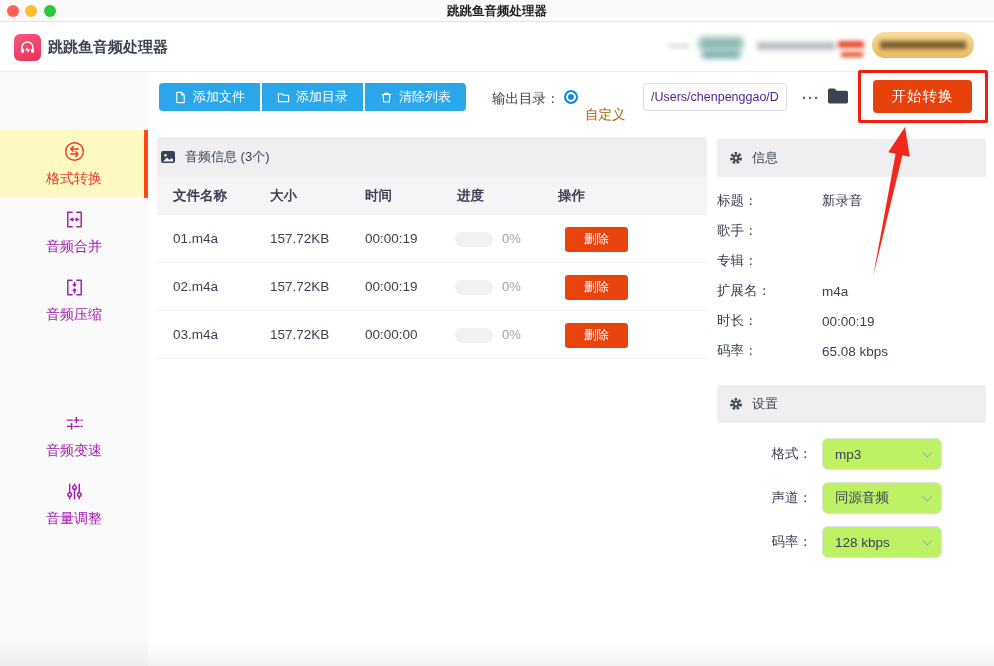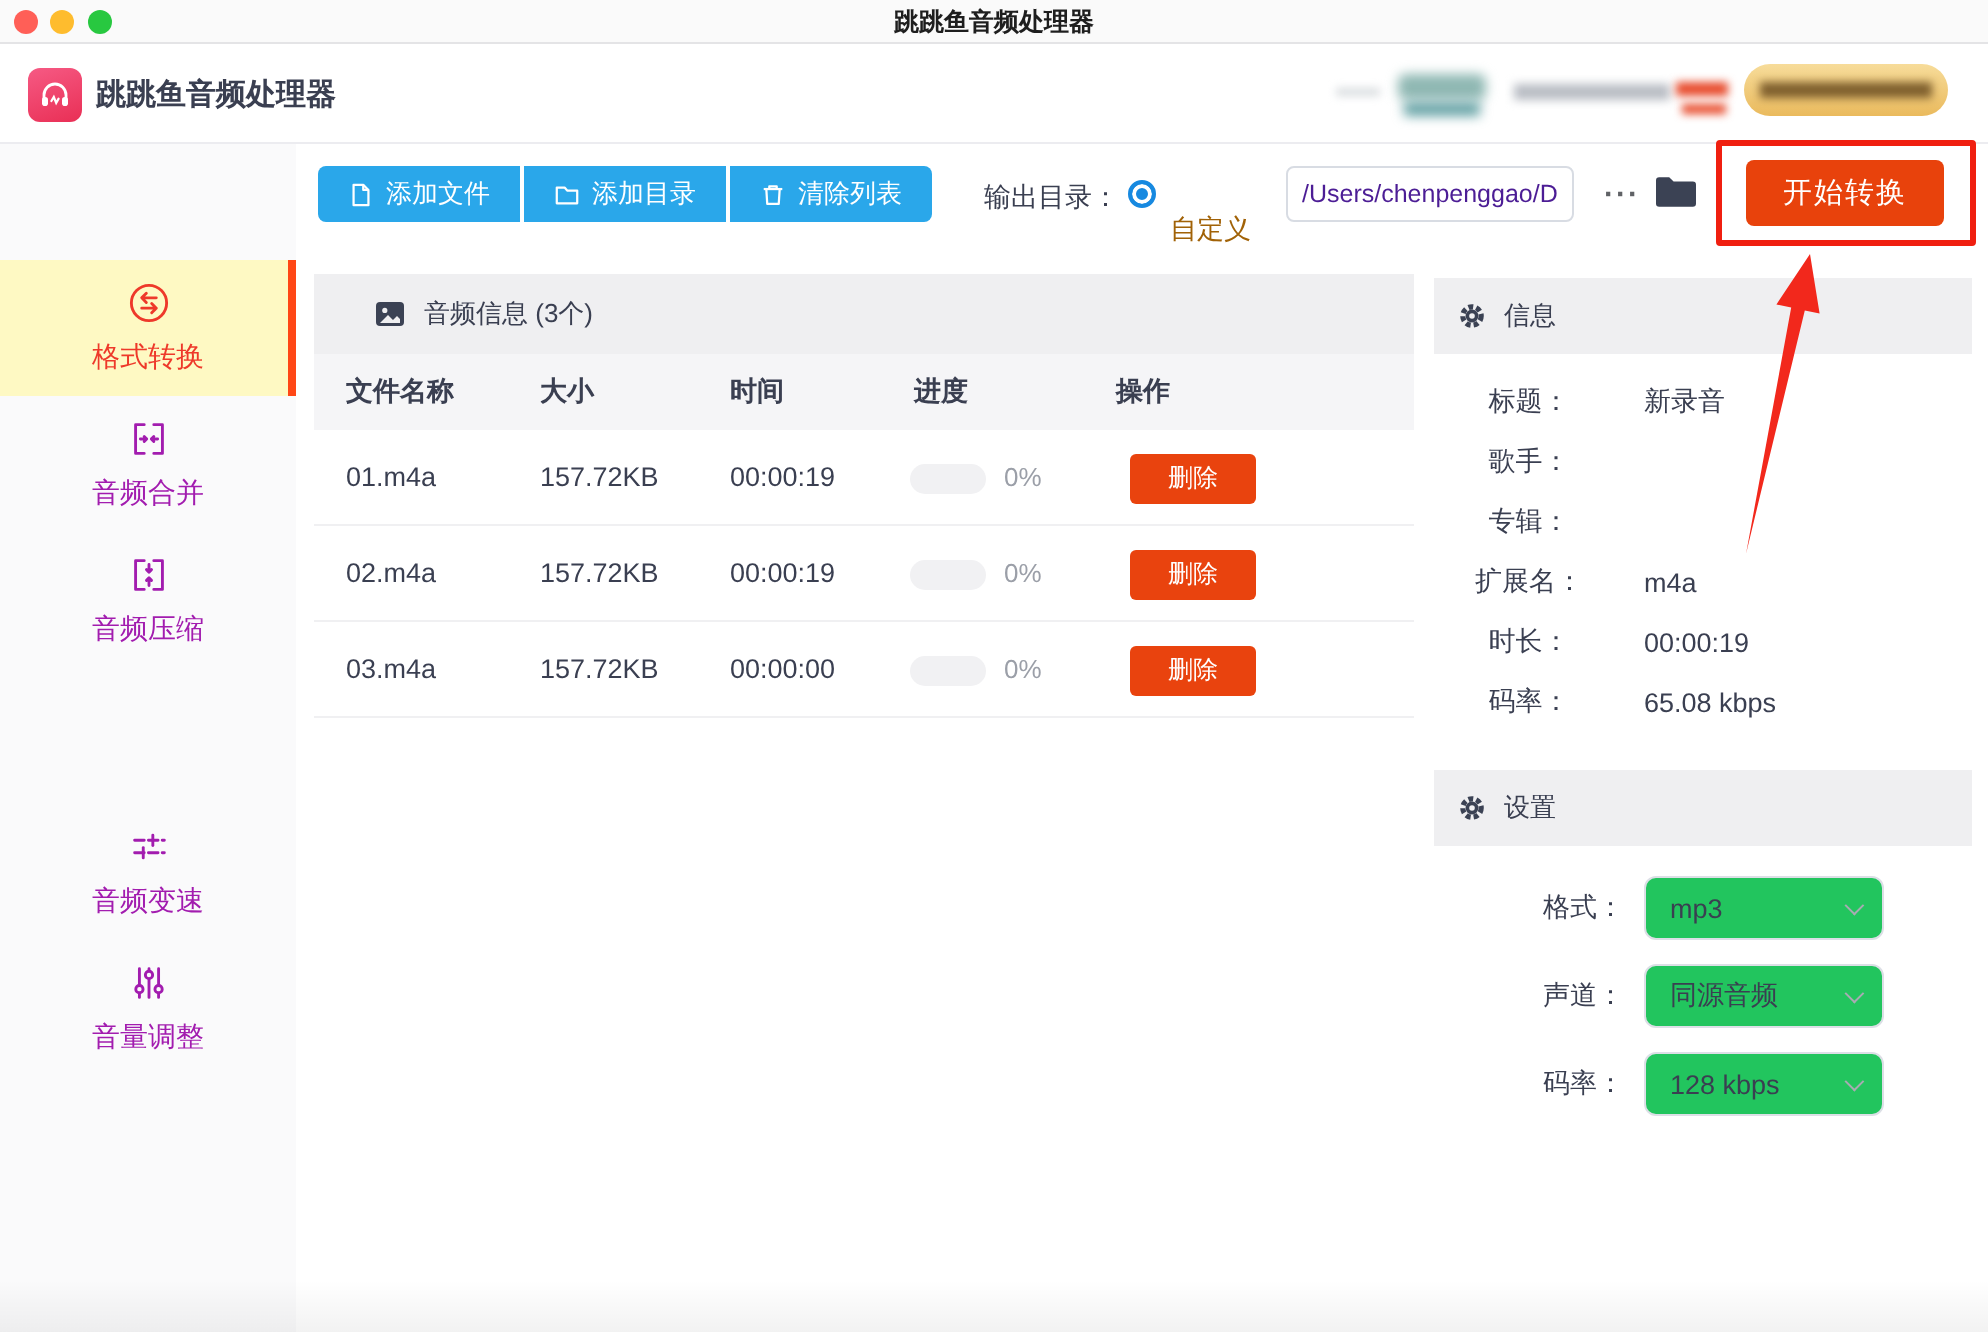--- a/index.html
+++ b/index.html
@@ -56,45 +56,45 @@
   .folder-btn { position:absolute; left:827px; top:86px; width:22px; height:22px; border:none; background:none; cursor:pointer; padding:0; }
   .start-btn { position:absolute; left:873px; top:80px; width:99px; height:33px; background:#e8420c; color:#fff;
                border:none; border-radius:4px; font-size:14.5px; font-family:inherit; letter-spacing:1px; cursor:pointer; }
 
   
   .anno-rect { position:absolute; left:858px; top:70px; width:130px; height:53px; border:3px solid #f01f10; border-radius:2px; pointer-events:none; z-index:50; }
   .anno-arrow { position:absolute; left:855px; top:120px; pointer-events:none; z-index:50; }
 
   
   .panel-main { position:absolute; left:157px; top:137px; width:550px; }
-  .pm-header { height:40px; background:#efeff1; display:flex; align-items:center; gap:9px; padding-left:30px;
+  .pm-header { height:40px; background:#efeff1; display:flex; align-items:center; gap:9px; padding-left:3px;
                font-size:13px; color:#3a3f51; }
   .cols { position:relative; height:38px; background:#f5f5f7; font-weight:bold; font-size:13.5px; color:#3a3f51; }
   .cols span, .trow > span { position:absolute; line-height:38px; }
   .c0 { left:16px; } .c1 { left:113px; } .c2 { left:208px; } .c3 { left:300px; } .c4 { left:401px; }
   .trow { position:relative; height:48px; background:#fff; border-bottom:1px solid #f0f0f2; font-size:13.5px; color:#3a3f51; }
   .trow > span { line-height:48px; }
   .pill { position:absolute; left:298px; top:17px; width:38px; height:15px; border-radius:8px; background:#f1f1f3; }
   .pct  { position:absolute; left:345px; line-height:48px; color:#9b9fa8; font-size:13px; }
   .del-btn { position:absolute; left:408px; top:12px; width:63px; height:25px; background:#e9430e; color:#fff;
              border:none; border-radius:3px; font-size:12.5px; font-family:inherit; cursor:pointer; }
 
   
   .rp-header { position:absolute; left:717px; width:269px; height:38px; background:#efeff1; display:flex;
                align-items:center; gap:9px; padding-left:12px; font-size:13px; color:#3a3f51; }
   .hdr-info { top:139px; } .hdr-set { top:385px; }
   .info-rows { position:absolute; left:717px; top:186px; width:269px; }
   .info-row { height:30px; display:flex; align-items:center; font-size:13.5px; color:#3a3f51; }
-  .info-label { width:95px; text-align:center; }
+  .info-label { width:95px; text-align:left; }
   .info-value { margin-left:10px; }
   .set-rows { position:absolute; left:717px; top:432px; width:269px; }
   .set-row { height:44px; display:flex; align-items:center; font-size:13.5px; color:#3a3f51; }
   .set-label { width:95px; text-align:right; }
   .select { margin-left:10px; width:120px; height:32px; border:1px solid #dcdfe6; border-radius:6px;
-            display:flex; align-items:center; padding:0 26px 0 12px; position:relative; cursor:pointer; background:#22c55e; }
+            display:flex; align-items:center; padding:0 26px 0 12px; position:relative; cursor:pointer; background:#bef264; }
   .chev { position:absolute; right:11px; top:11px; width:7px; height:7px; border-right:1.5px solid #a8abb2;
           border-bottom:1.5px solid #a8abb2; transform:rotate(45deg) translateY(-1px); }
 
   .bottom-fade { position:absolute; left:0; bottom:0; width:994px; height:26px;
                  background:linear-gradient(to bottom, rgba(0,0,0,0), rgba(0,0,0,0.05)); pointer-events:none; }
 </style>
 </head>
 <body>
 
 <div class="window">

